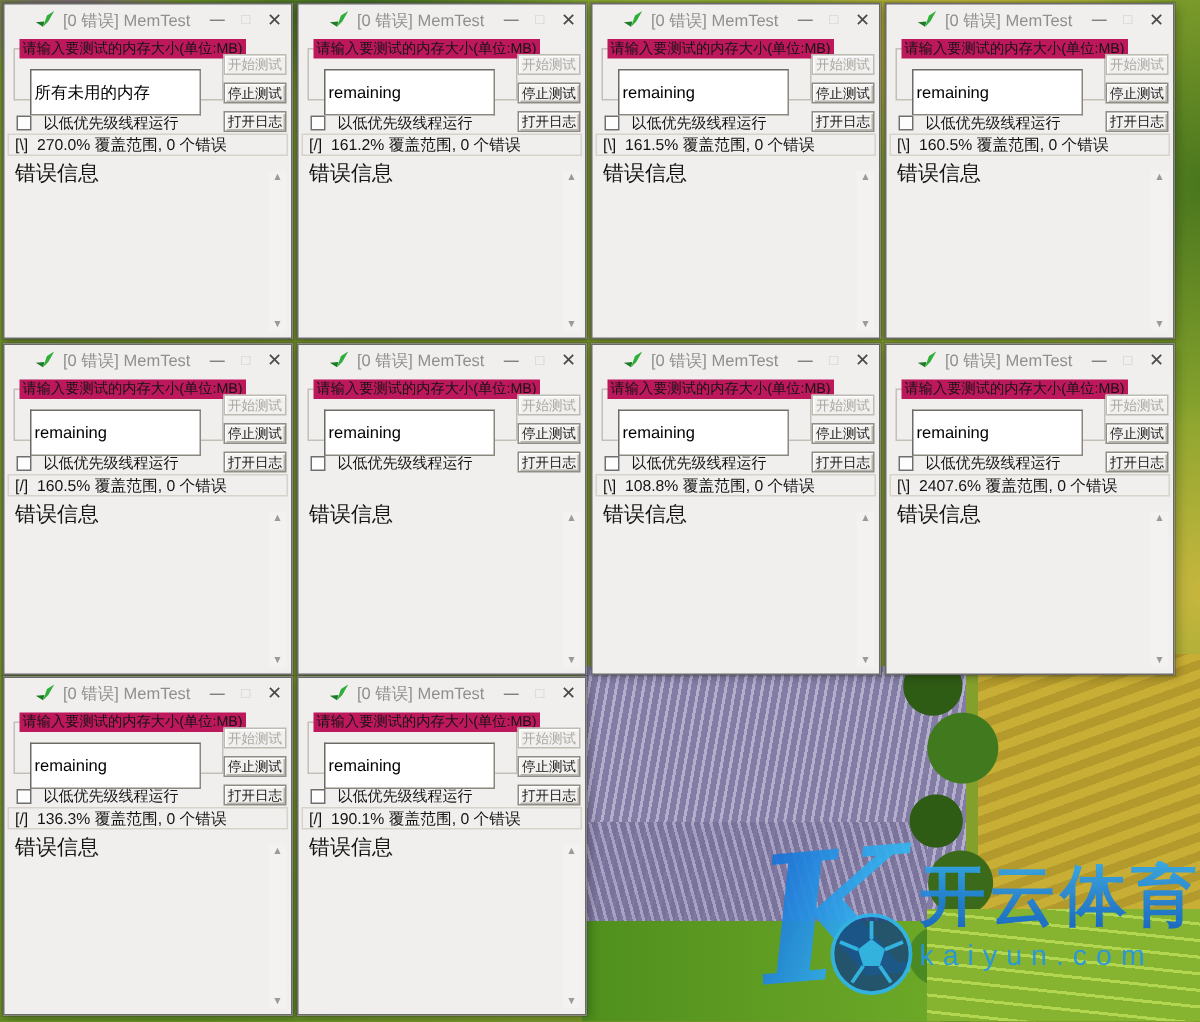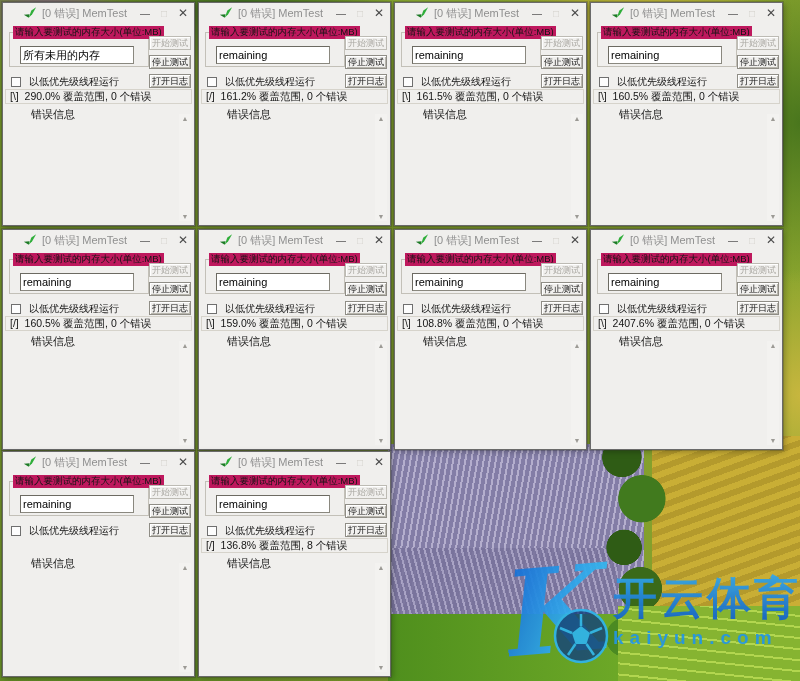--- a/index.html
+++ b/index.html
@@ -47,59 +47,59 @@
   @supports ((-webkit-background-clip:text) or (background-clip:text)){
     .wm-k{background:linear-gradient(115deg,#1160d0,#2fa9ec 55%,#3fd2f4);
       -webkit-background-clip:text;background-clip:text;color:transparent;}}
   .wm-ball{position:absolute;left:48px;top:56px;}
   .wm-text{padding-top:22px;margin-left:0;}
   .wm-brand{font-size:44px;font-weight:bold;letter-spacing:3px;line-height:1.1;
     color:#1f86dc;white-space:nowrap;}
   @supports ((-webkit-background-clip:text) or (background-clip:text)){
     .wm-brand{background:linear-gradient(180deg,#32a8ec,#1160c8);
       -webkit-background-clip:text;background-clip:text;color:transparent;}}
-  .wm-domain{margin-top:5px;font-size:19px;font-weight:bold;letter-spacing:6px;
+  .wm-domain{margin-top:5px;font-size:19px;font-weight:normal;letter-spacing:6px;
     color:#2496e4;white-space:nowrap;}
 
   
   .memtest-window{position:absolute;background:#f0efed;box-sizing:border-box;
     border:1px solid #6a6a6a;box-shadow:0 0 0 1px rgba(50,50,50,.25),2px 2px 6px rgba(0,0,0,.25);
     z-index:3;}
   .titlebar{height:20px;display:flex;align-items:center;padding:0 6px 0 5px;margin-left:15px;}
   .app-icon{width:14px;height:14px;flex:none;display:inline-block;}
   .title{margin-left:5px;font-size:11px;color:#8f8f8f;flex:1;white-space:nowrap;overflow:hidden;}
   .win-btns{display:flex;gap:11px;align-items:center;}
   .btn-min{color:#555;font-size:10px;cursor:default;}
   .btn-max{color:#d2cfca;font-size:10px;cursor:default;}
   .btn-close{color:#4a4a4a;font-size:12px;cursor:default;}
 
   .groupbox{position:absolute;left:6px;top:29px;width:138px;height:33px;
     border:1px solid #c3c0b8;}
   .group-label{position:absolute;top:-7px;left:3px;background:#be185d;padding:0 2px;
     font-size:9.5px;color:#141414;white-space:nowrap;}
-  .mem-input{position:absolute;left:10px;top:13px;width:114px;height:18px;
+  .mem-input{position:absolute;left:10px;top:13px;width:114px;height:31px;
     border:1px solid #8a887f;border-top-color:#6c6a62;border-left-color:#6c6a62;
     background:#fff;font-size:11px;padding:0 2px;box-sizing:border-box;
     font-family:"Liberation Sans",sans-serif;}
   .btn-col{position:absolute;left:146px;top:33px;width:42px;display:flex;
     flex-direction:column;gap:5px;}
   .push{height:14px;font-size:9px;line-height:12px;padding:0;color:#111;
     background:#f1f0ee;border:1px solid #8f8d86;
     box-shadow:inset 1px 1px 0 #ffffff,inset -1px -1px 0 #b8b6ae;
     font-family:"Liberation Sans",sans-serif;white-space:nowrap;}
   .push.disabled{color:#a9a7a1;border-color:#bdbbb4;box-shadow:inset 1px 1px 0 #fff;}
   .cb-row{position:absolute;left:8px;top:72px;display:flex;align-items:center;gap:8px;}
   .checkbox{width:10px;height:10px;background:#fdfdfd;border:1px solid #6f6f6f;
     box-sizing:border-box;flex:none;}
   .cb-label{font-size:10px;color:#141414;white-space:nowrap;}
   .status-strip{position:absolute;left:2px;right:2px;top:86px;height:15px;
     border:1px solid #d6d3cb;box-sizing:border-box;display:flex;align-items:center;
     padding-left:4px;overflow:hidden;}
   .status-text{font-size:10.5px;color:#141414;white-space:pre;}
-  .error-label{position:absolute;left:7px;top:104px;font-size:11px;color:#141414;margin-left:21px;}
+  .error-label{position:absolute;left:7px;top:104px;font-size:14px;color:#141414;}
   .error-area{position:absolute;left:2px;right:2px;top:101px;bottom:4px;}
   .scrollbar{position:absolute;right:1px;top:10px;bottom:0;width:12px;
     background:#f3f2f0;display:flex;flex-direction:column;justify-content:space-between;
     align-items:center;padding:1px 0;box-sizing:border-box;}
   .arr{font-size:7px;color:#9c9a95;line-height:7px;}
 </style>
 </head>
 <body>
 
 <div id="desktop">
@@ -157,21 +157,21 @@
       <button class="push">停止测试</button>
       <button class="push">打开日志</button>
     </div>
 
     <div class="cb-row">
       <span class="checkbox"></span>
       <span class="cb-label">以低优先级线程运行</span>
     </div>
 
     <div class="status-strip">
-      <span class="status-text">[\]  290.0% 覆盖范围, 0 个错误</span>
+      <span class="status-text">[\]  270.0% 覆盖范围, 0 个错误</span>
     </div>
 
     <div class="error-label">错误信息</div>
 
     <div class="error-area">
       <div class="scrollbar">
         <span class="arr">▲</span>
         <span class="arr">▼</span>
       </div>
     </div>
@@ -386,23 +386,20 @@
       <button class="push disabled" disabled="">开始测试</button>
       <button class="push">停止测试</button>
       <button class="push">打开日志</button>
     </div>
 
     <div class="cb-row">
       <span class="checkbox"></span>
       <span class="cb-label">以低优先级线程运行</span>
     </div>
 
-    <div class="status-strip">
-      <span class="status-text">[\]  159.0% 覆盖范围, 0 个错误</span>
-    </div>
 
     <div class="error-label">错误信息</div>
 
     <div class="error-area">
       <div class="scrollbar">
         <span class="arr">▲</span>
         <span class="arr">▼</span>
       </div>
     </div>
   </section>
@@ -524,20 +521,23 @@
       <button class="push disabled" disabled="">开始测试</button>
       <button class="push">停止测试</button>
       <button class="push">打开日志</button>
     </div>
 
     <div class="cb-row">
       <span class="checkbox"></span>
       <span class="cb-label">以低优先级线程运行</span>
     </div>
 
+    <div class="status-strip">
+      <span class="status-text">[/]  136.3% 覆盖范围, 0 个错误</span>
+    </div>
 
     <div class="error-label">错误信息</div>
 
     <div class="error-area">
       <div class="scrollbar">
         <span class="arr">▲</span>
         <span class="arr">▼</span>
       </div>
     </div>
   </section>
@@ -568,21 +568,21 @@
       <button class="push">停止测试</button>
       <button class="push">打开日志</button>
     </div>
 
     <div class="cb-row">
       <span class="checkbox"></span>
       <span class="cb-label">以低优先级线程运行</span>
     </div>
 
     <div class="status-strip">
-      <span class="status-text">[/]  136.8% 覆盖范围, 8 个错误</span>
+      <span class="status-text">[/]  190.1% 覆盖范围, 0 个错误</span>
     </div>
 
     <div class="error-label">错误信息</div>
 
     <div class="error-area">
       <div class="scrollbar">
         <span class="arr">▲</span>
         <span class="arr">▼</span>
       </div>
     </div>

